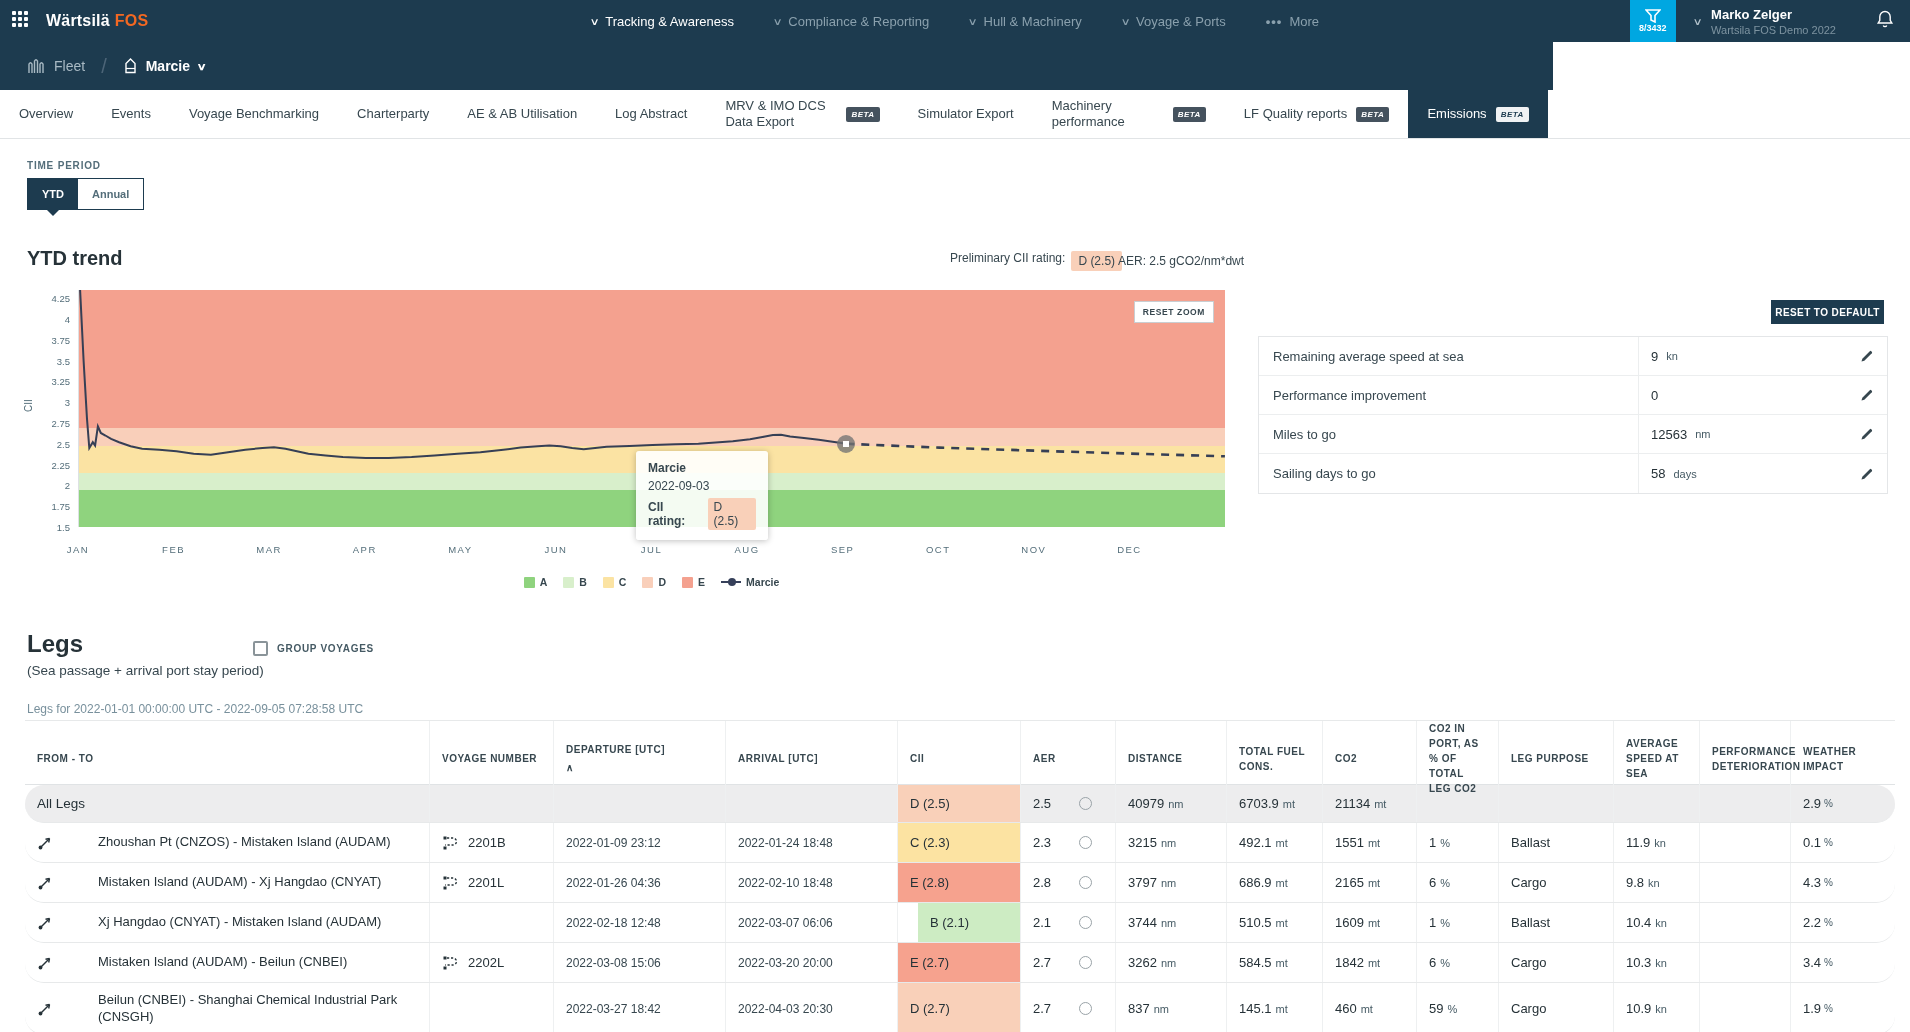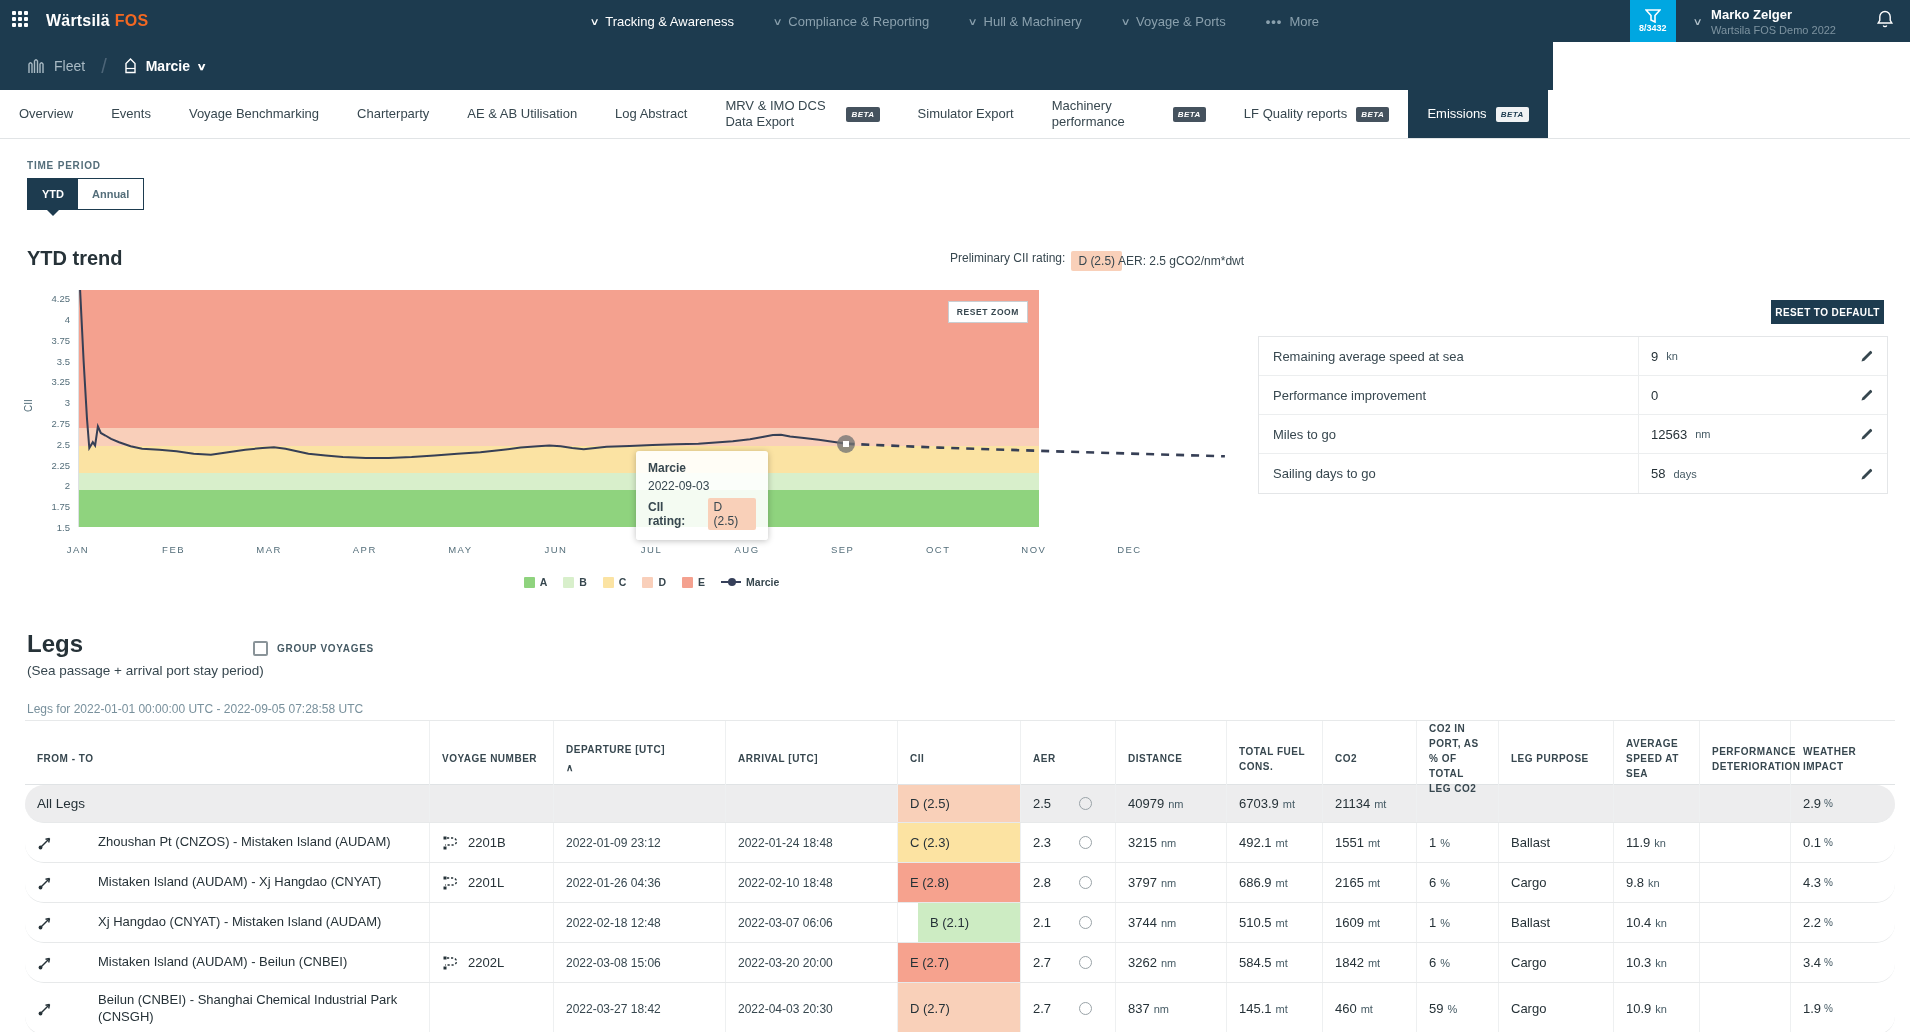--- a/index.html
+++ b/index.html
@@ -64,21 +64,21 @@
   
   .trend-title { position:absolute; left:27px; top:247px; font-size:20px; font-weight:bold; color:#263238; }
   .prelim { position:absolute; left:950px; top:251px; font-size:12px; color:#37474f; display:flex; align-items:flex-start; }
   .chip { background:#f9d0b9; padding:3px 7px; border-radius:2px; margin-left:6px; color:#37474f; }
   .aer-text { position:absolute; left:1118px; top:254px; font-size:12px; color:#37474f; }
 
   
   .ylab { position:absolute; left:22px; top:400px; font-size:10px; color:#546e7a; transform:rotate(-90deg); }
   #yticks { position:absolute; left:24px; top:290px; width:46px; height:237px; }
   #yticks div { position:absolute; right:0; width:46px; text-align:right; font-size:9.5px; color:#546e7a; }
-  #plot { position:absolute; left:78px; top:290px; width:961px; height:237px;
+  #plot { position:absolute; left:78px; top:290px; width:1147px; height:237px;
     border-left:1px solid #dde1e4; border-bottom:1px solid #dde1e4; cursor:crosshair; }
   .band { position:absolute; left:0; width:100%; }
   #plot svg { position:absolute; left:0; top:0; }
   .resetzoom { position:absolute; right:11px; top:11px; background:#fff; border:1px solid #c9ced2;
     font-size:8.5px; font-weight:bold; letter-spacing:.6px; color:#37474f; padding:5px 8px;
     cursor:pointer; font-family:"Liberation Sans", sans-serif; }
   .marker { position:absolute; width:18px; height:18px; border-radius:50%; background:rgba(115,115,115,.78);
     transform:translate(-9px,-9px); }
   .marker::after { content:''; position:absolute; left:6px; top:6px; width:6px; height:6px; background:#fff; }
   .charttip { position:absolute; left:557px; top:161px; width:132px; background:rgba(255,255,255,.9);

